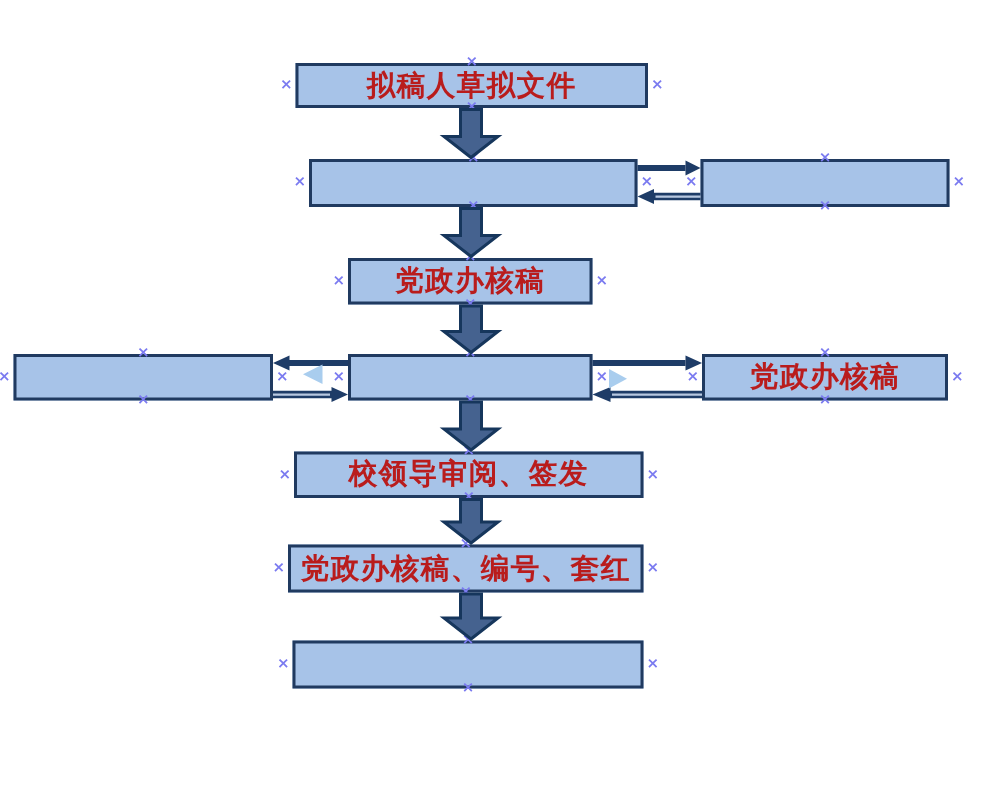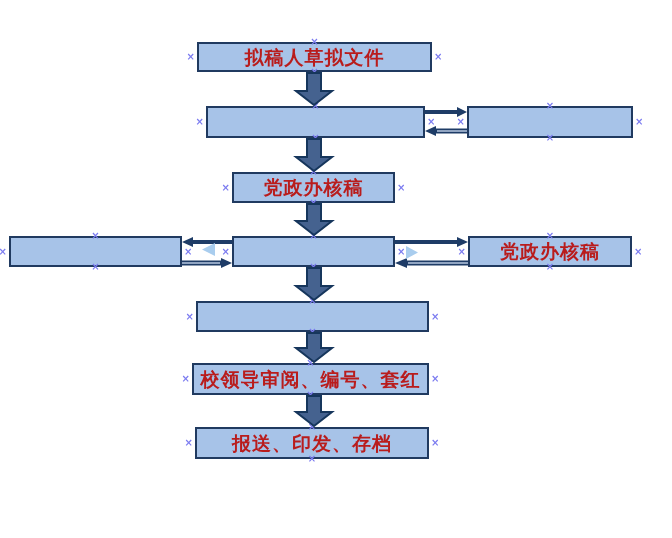--- a/index.html
+++ b/index.html
@@ -77,36 +77,36 @@
 
   <div class="node" style="left:468px;top:236px;width:164px;height:31px">
     <span class="node-label">党政办核稿</span>
   <span class="anchor a-l" style="color: rgb(123, 123, 240);">×</span>
       <span class="anchor a-r" style="color: rgb(123, 123, 240);">×</span>
       <span class="anchor a-t" style="color: rgb(123, 123, 240);">×</span>
       <span class="anchor a-b" style="color: rgb(123, 123, 240);">×</span>
     </div>
 
   <div class="node" style="left:196px;top:301px;width:233px;height:31px">
+    <span class="node-label">校领导审阅、签发</span>
   <span class="anchor a-l" style="color: rgb(123, 123, 240);">×</span>
       <span class="anchor a-r" style="color: rgb(123, 123, 240);">×</span>
       <span class="anchor a-t" style="color: rgb(123, 123, 240);">×</span>
       <span class="anchor a-b" style="color: rgb(123, 123, 240);">×</span>
     </div>
 
   <div class="node" style="left:192px;top:363px;width:237px;height:32px">
-    <span class="node-label">校领导审阅、编号、套红</span>
+    <span class="node-label">党政办核稿、编号、套红</span>
   <span class="anchor a-l" style="color: rgb(123, 123, 240);">×</span>
       <span class="anchor a-r" style="color: rgb(123, 123, 240);">×</span>
       <span class="anchor a-t" style="color: rgb(123, 123, 240);">×</span>
       <span class="anchor a-b" style="color: rgb(123, 123, 240);">×</span>
     </div>
 
   <div class="node" style="left:195px;top:427px;width:234px;height:32px">
-    <span class="node-label">报送、印发、存档</span>
   <span class="anchor a-l" style="color: rgb(123, 123, 240);">×</span>
       <span class="anchor a-r" style="color: rgb(123, 123, 240);">×</span>
       <span class="anchor a-t" style="color: rgb(123, 123, 240);">×</span>
       <span class="anchor a-b" style="color: rgb(123, 123, 240);">×</span>
     </div>
 
   <svg style="left:295px;top:72px" width="38" height="34">
     <polygon points="12,1 26,1 26,19 37,19 19,33 1,19 12,19" fill="#45628f" stroke="#16365c" stroke-width="2"></polygon>
   </svg>
   <svg style="left:295px;top:138px" width="38" height="34">

